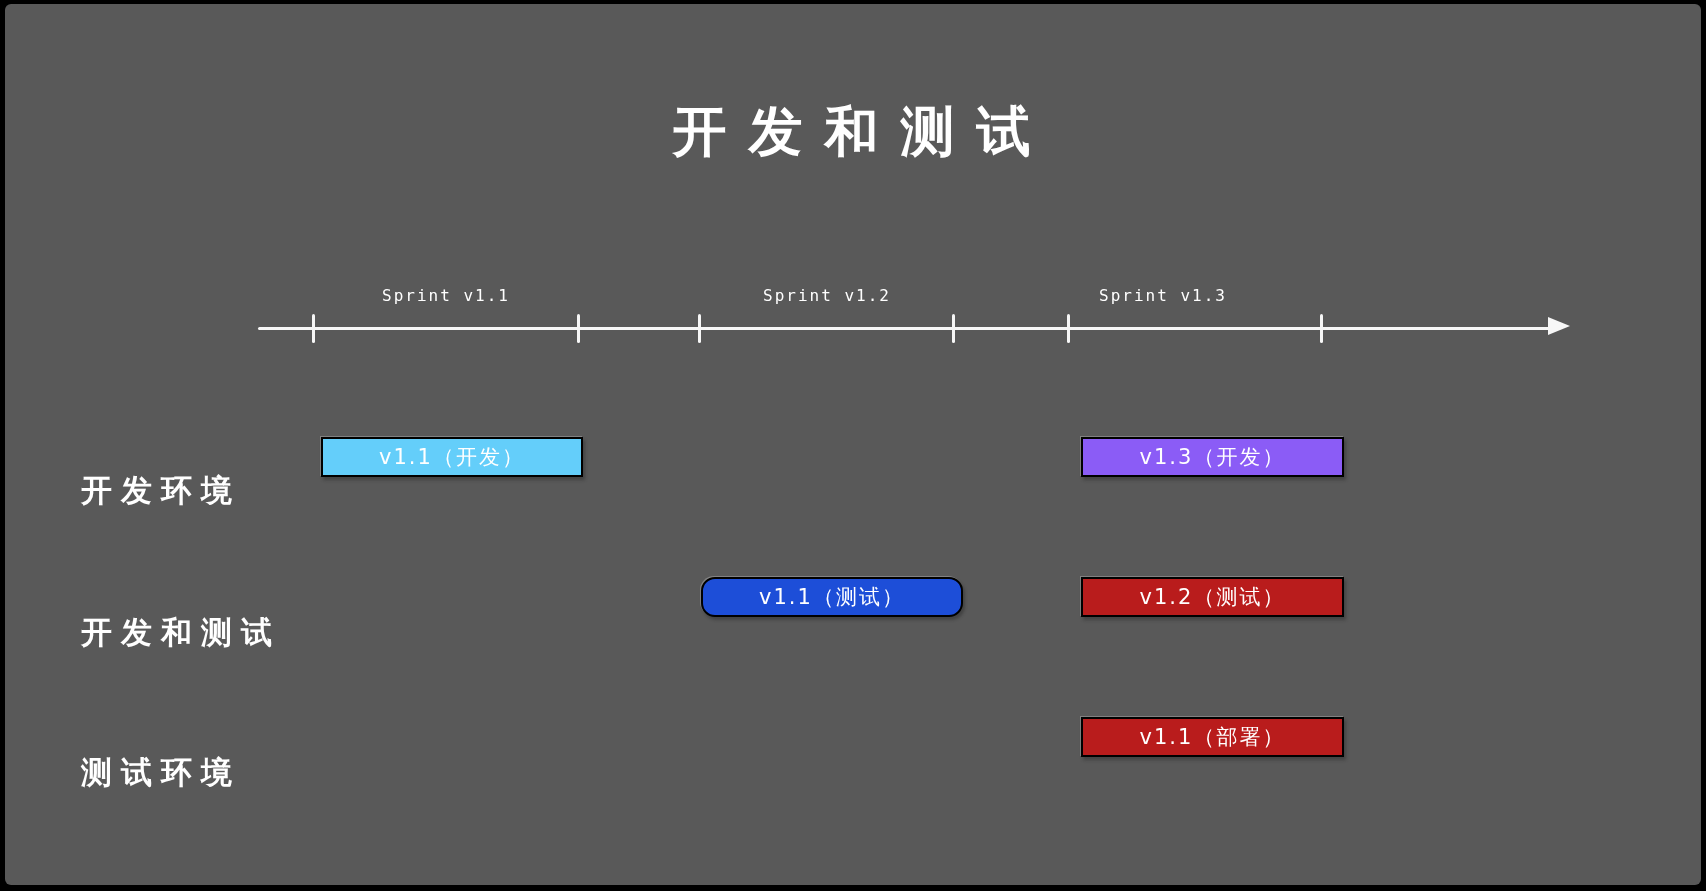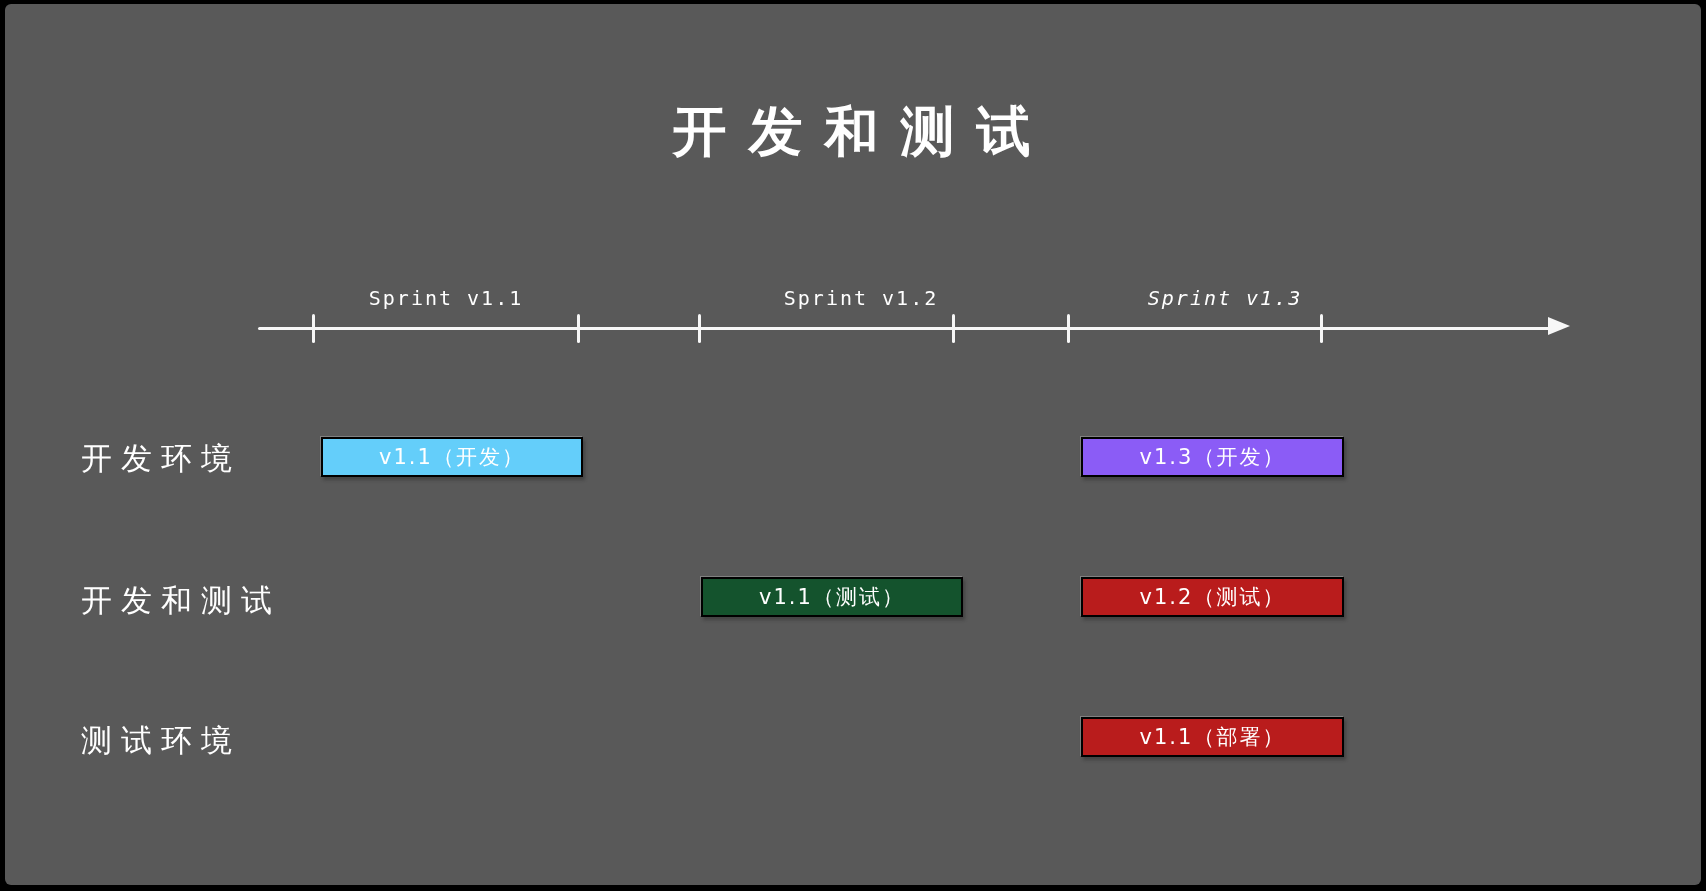--- a/index.html
+++ b/index.html
@@ -51,34 +51,35 @@
     border-radius:2px;
   }
   .t1{left:307px;} .t2{left:572px;} .t3{left:693px;}
   .t4{left:947px;} .t5{left:1062px;} .t6{left:1315px;}
   .sprint-label{
     position:absolute;
     top:282px;
     transform:translateX(-50%);
     color:#fff;
     font-family:"DejaVu Sans Mono","Liberation Mono",monospace;
-    font-size:20px;
+    font-size:16px;
     letter-spacing:2px;
     white-space:nowrap;
   }
-  .s1{left:441px;} .s2{left:856px;} .s3{left:1220px;font-style:italic;}
+  .s1{left:441px;} .s2{left:822px;} .s3{left:1158px;}
   
   .env-label{
     position:absolute;
     left:76px;
     color:#fff;
     font-size:31px;
-    font-weight:normal;
+    font-weight:bold;
     letter-spacing:9px;
     white-space:nowrap;
+    margin-top:32px;
   }
   .e1{top:434px;} .e2{top:576px;} .e3{top:716px;}
   
   .vbox{
     position:absolute;
     height:36px;
     border:2px solid #000000;
     box-shadow:2px 3px 3px rgba(40,40,40,.45), -1px -1px 0 rgba(255,255,255,.25);
     display:flex;
     align-items:center;
@@ -113,18 +114,18 @@
   <div class="sprint-label s2">Sprint v1.2</div>
   <div class="sprint-label s3">Sprint v1.3</div>
 
   <div class="env-label e1">开发环境</div>
   <div class="env-label e2">开发和测试</div>
   <div class="env-label e3">测试环境</div>
 
   <div class="vbox col1 row1" style="background: rgb(100, 206, 250);">v1.1（开发）</div>
   <div class="vbox col3 row1" style="background: #8b5cf6;">v1.3（开发）</div>
 
-  <div class="vbox col2 row2" style="background: #14532d;">v1.1（测试）</div>
+  <div class="vbox col2 row2" style="background: #1d4ed8; border-radius: 14px;">v1.1（测试）</div>
   <div class="vbox col3 row2" style="background: #b91c1c;">v1.2（测试）</div>
 
   <div class="vbox col3 row3" style="background: #b91c1c;">v1.1（部署）</div>
 
 </div>
 
 </body></html>

